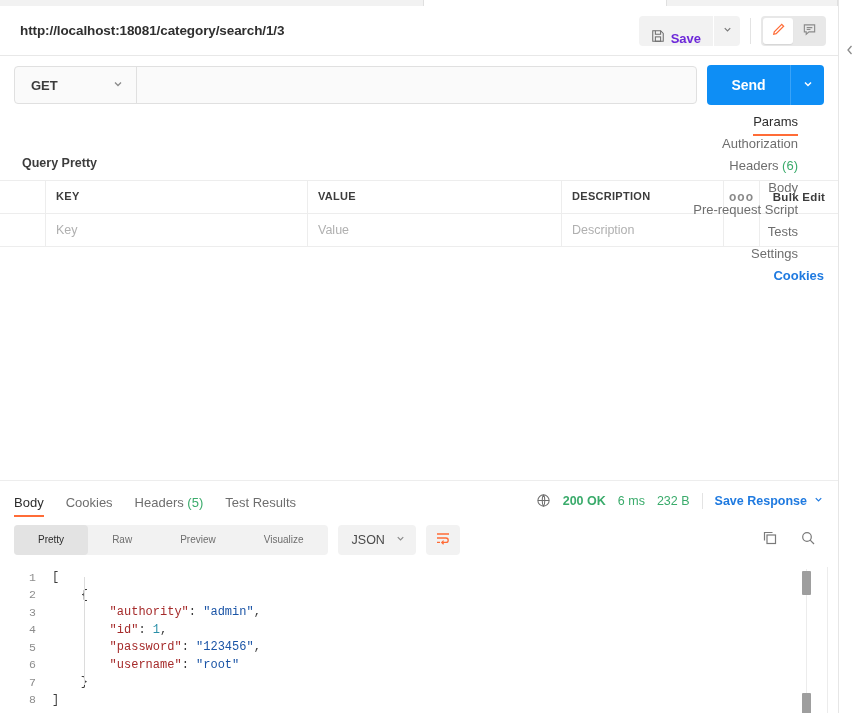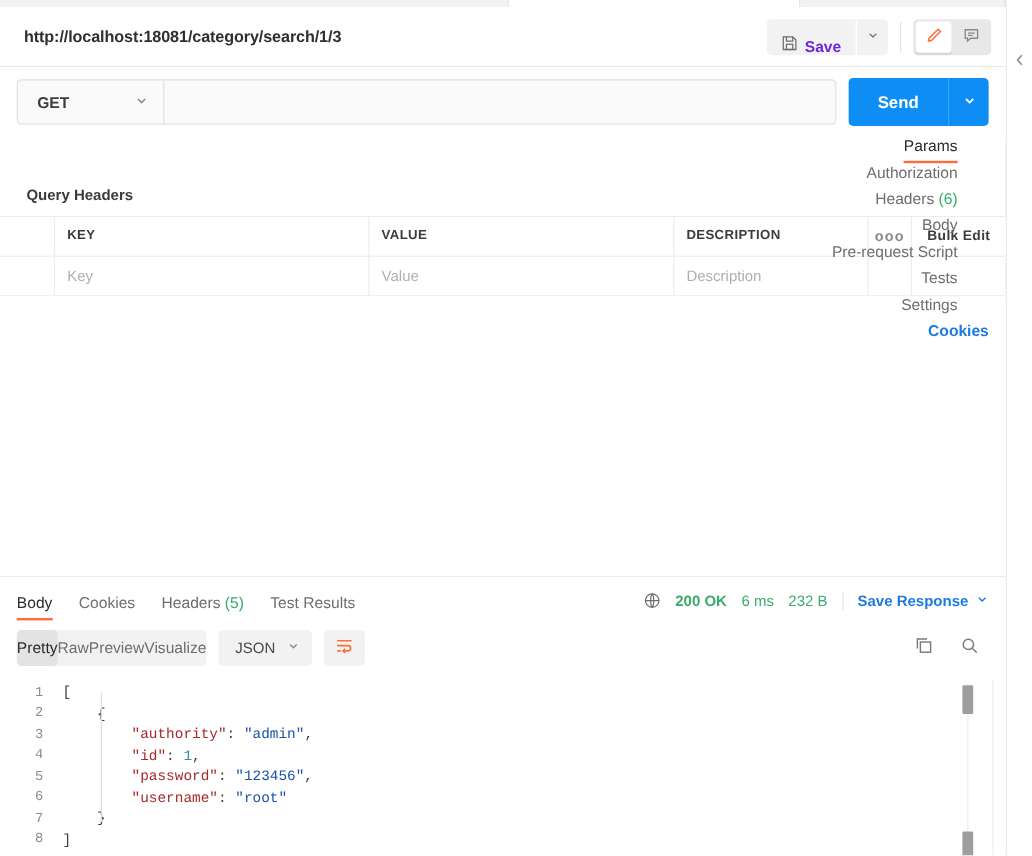--- a/index.html
+++ b/index.html
@@ -118,21 +118,21 @@
   .resptabs .rtab { margin-right: 22px; }
   .meta { margin-left: auto; display: flex; align-items: center; gap: 12px; padding-bottom: 8px; }
   .globe { width: 15px; height: 15px; }
   .m-ok { color: #3aab6b; font-size: 12.5px; font-weight: bold; }
   .m-sub { color: #3aab6b; font-size: 12.5px; }
   .msep { width: 1px; height: 16px; background: #e3e3e3; }
   .save-resp { color: #1f7ae0; font-size: 12.5px; font-weight: bold; display: flex; align-items: center; gap: 6px; cursor: pointer; }
 
   .fmtrow { height: 46px; display: flex; align-items: center; padding: 0 14px; gap: 10px; }
   .seg { display: flex; background: #f2f2f2; border-radius: 4px; height: 30px; align-items: center; }
-  .seg .s { padding: 0 0; height: 30px; display: flex; align-items: center; font-size: 13px; color: #6e6e6e; cursor: pointer; border-radius: 4px; }
+  .seg .s { padding: 0 24px; height: 30px; display: flex; align-items: center; font-size: 10px; color: #6e6e6e; cursor: pointer; border-radius: 4px; }
   .seg .s.on { background: #e3e3e3; color: #2c2c2c; }
   .jsonsel {
     display: flex; align-items: center; gap: 10px; height: 30px; padding: 0 10px 0 14px;
     background: #f2f2f2; border-radius: 4px; font-size: 12.5px; color: #4a4a4a; cursor: pointer;
   }
   .wrapbtn { width: 34px; height: 30px; background: #f2f2f2; border-radius: 4px; display: flex; align-items: center; justify-content: center; cursor: pointer; }
   .fmt-right { margin-left: auto; display: flex; align-items: center; gap: 22px; padding-right: 8px; }
 
   
   .code { position: relative; flex: 1; min-height: 0; overflow: hidden; padding-top: 6px; }
@@ -233,21 +233,21 @@
         <div class="rtab active"><span>Params</span></div>
         <div class="rtab"><span>Authorization</span></div>
         <div class="rtab"><span>Headers</span><span class="cnt"> (6)</span></div>
         <div class="rtab"><span>Body</span></div>
         <div class="rtab"><span>Pre-request Script</span></div>
         <div class="rtab"><span>Tests</span></div>
         <div class="rtab"><span>Settings</span></div>
         <div class="cookies-link">Cookies</div>
       </div>
 
-    <div class="qp-label">Query Headers</div>
+    <div class="qp-label">Query Pretty</div>
 
     <div class="ptable">
       <div class="prow hdr">
         <div class="pcell c-check"></div>
         <div class="pcell c-key">KEY</div>
         <div class="pcell c-val">VALUE</div>
         <div class="pcell c-desc">DESCRIPTION</div>
         <div class="pcell c-dots">
           <span class="dots">ooo</span>
         </div>

